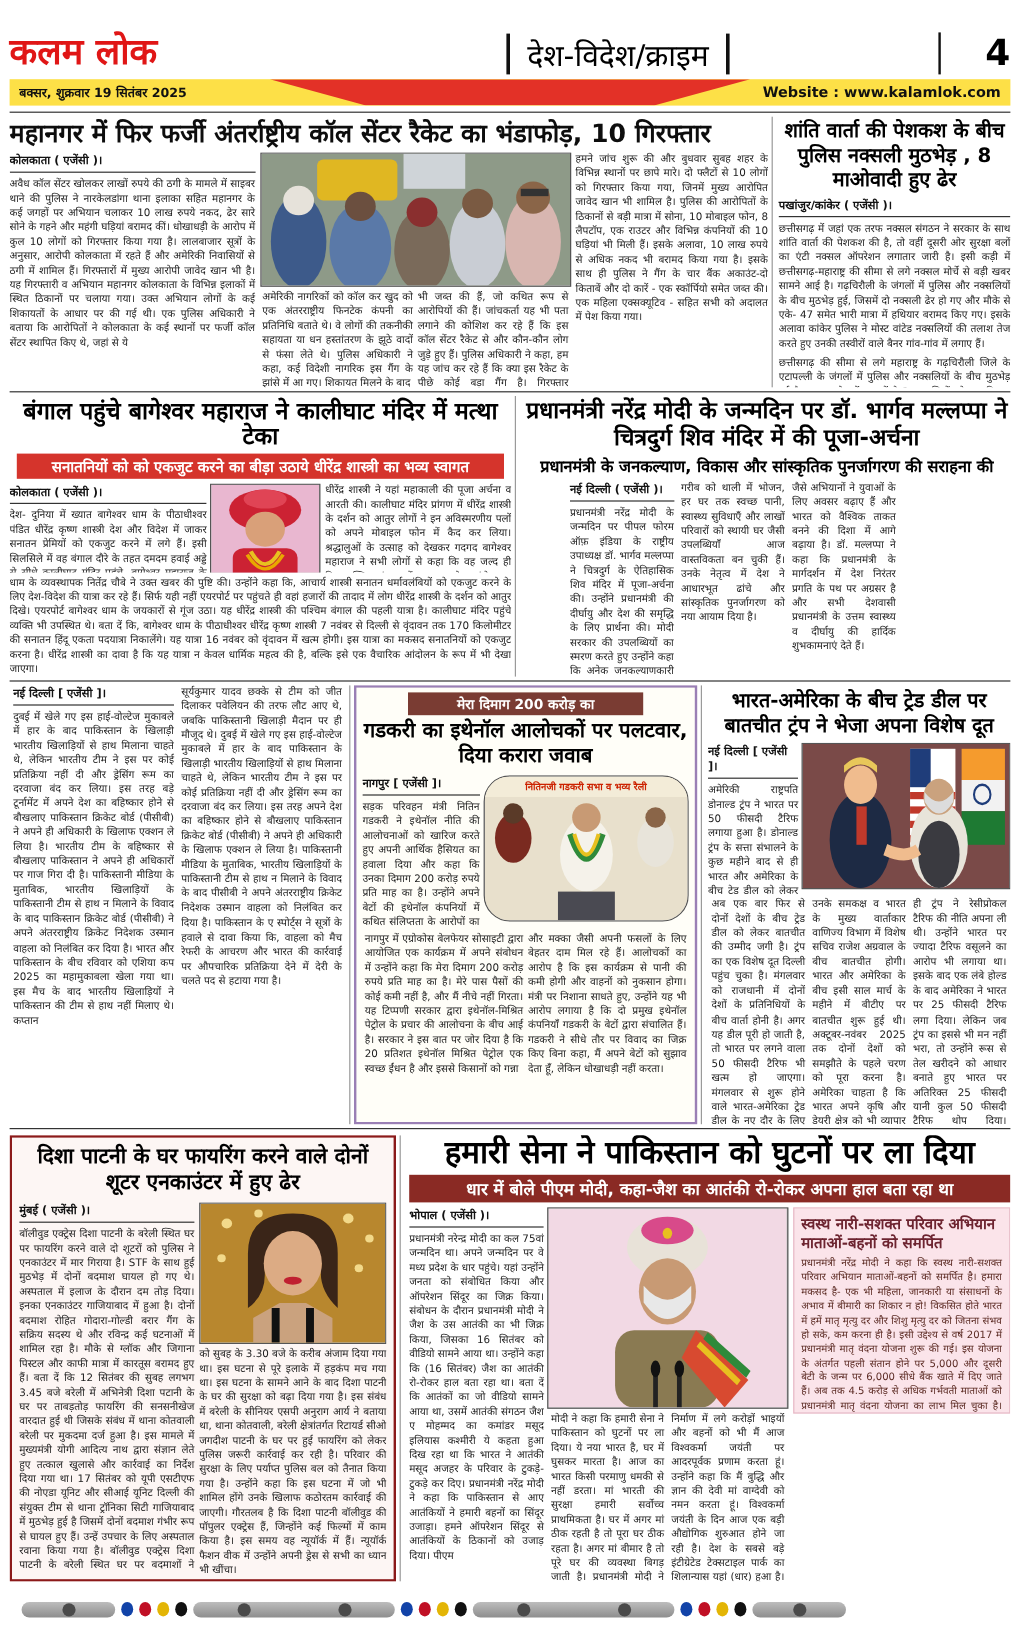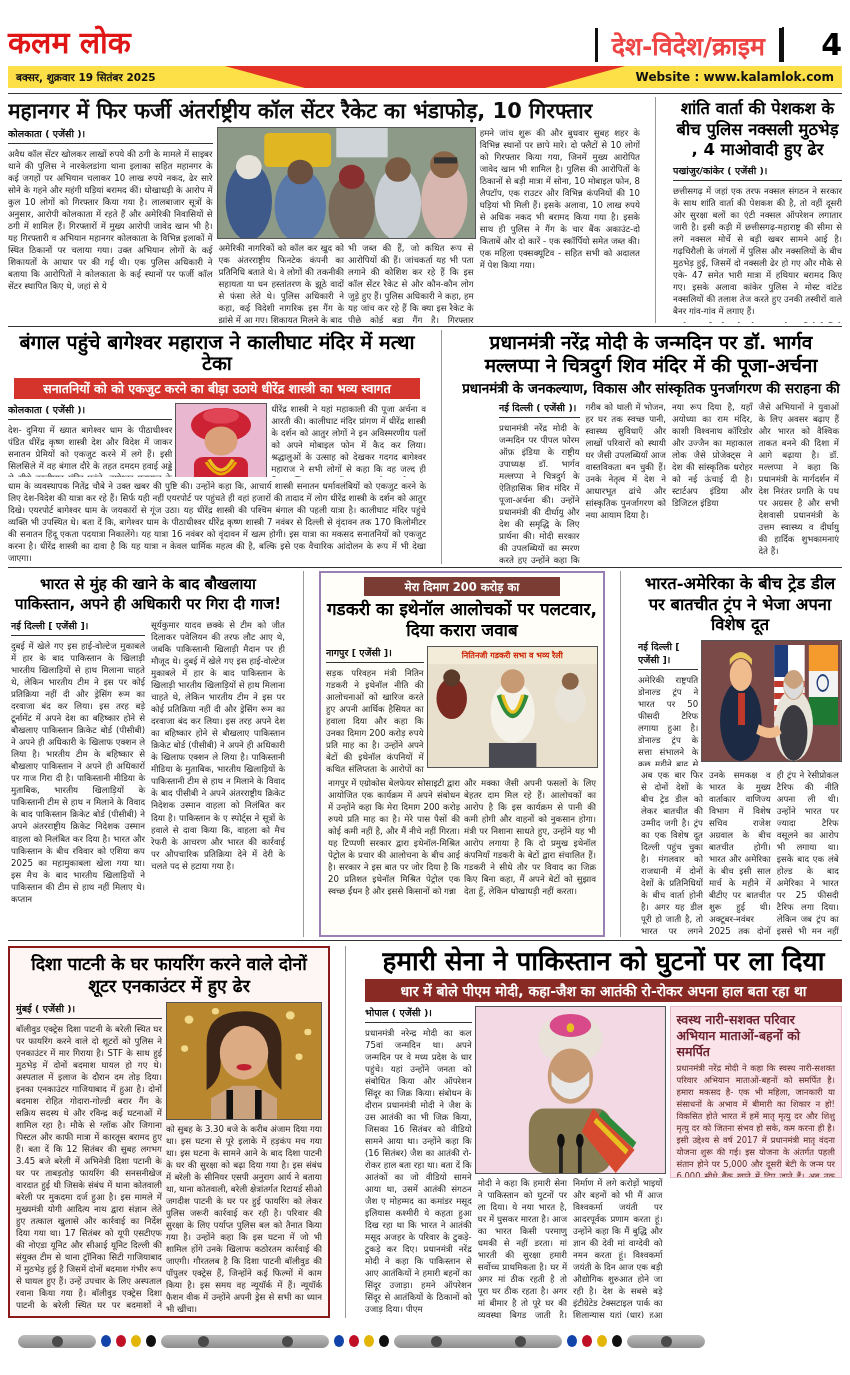--- a/index.html
+++ b/index.html
@@ -3,38 +3,38 @@
 <meta charset="utf-8">
 <style>
   * { margin:0; padding:0; box-sizing:border-box; }
   body { width:850px; height:1375px; background:#fff; font-family:"DejaVu Sans", sans-serif; overflow:hidden; }
   .page { width:850px; height:1375px; padding:6px 8px 0 8px; display:flex; flex-direction:column; }
 
   
   .masthead { height:84px; position:relative; }
   .mast-top { display:flex; align-items:flex-end; height:56px; }
   .mast-title { color:#e01616; font-size:30px; font-weight:bold; width:240px; }
-  .mast-section { flex:1; text-align:right; font-size:25px; font-weight:bold; color:#ef4444; }
+  .mast-section { flex:1; text-align:center; font-size:25px; font-weight:normal; color:#000000; }
   .mast-section .bars { display:inline-block; border-left:3px solid #111; border-right:3px solid #111; padding:0 14px; }
   .mast-page { width:60px; text-align:right; font-size:30px; font-weight:bold; border-left:2px solid #111; }
   .mast-strip { margin-top:4px; height:22px; background:#fde047; position:relative; display:flex; align-items:center; justify-content:space-between; padding:0 8px; }
   .mast-trap { position:absolute; left:26%; top:0; width:48%; height:100%; background:#e33127; clip-path:polygon(0 0,100% 0,80% 100%,20% 100%); }
   .mast-date { font-size:10.5px; font-weight:bold; color:#111; z-index:2; }
   .mast-web { font-size:12px; font-weight:bold; color:#111; z-index:2; }
 
   
   .hdiv { height:1px; background:#333; margin:3px 0; flex:none; }
   .vdiv { width:1px; background:#9a9a9a; margin:0 3px; flex:none; }
   .t { font-size:8.6px; line-height:1.4; text-align:justify; color:#1d1d1d; }
   .byline { font-size:9.5px; font-weight:bold; color:#111; padding-bottom:3px; border-bottom:1.4px solid #333; margin-bottom:4px; }
   .col { overflow:hidden; }
   .ph { border:1px solid #555; overflow:hidden; position:relative; background:#ccc; flex:none; }
   .ph svg { display:block; width:100%; height:100%; }
 
-  .row { display:flex; overflow:hidden; flex:none;gap:12px; }
+  .row { display:flex; overflow:hidden; flex:none; }
 
   
   .row1 { height:226px; }
   .a1 { width:632px; display:flex; flex-direction:column; }
   .a1-head { font-size:21px; font-weight:bold; color:#0d0d0d; line-height:1.15; margin:2px 0 4px 0; }
   .a1-body { flex:1; display:flex; overflow:hidden; }
   .a1-c1 { width:33%; padding-right:4px; }
   .a1-mid { width:41%; display:flex; flex-direction:column; }
   .a1-mid .ph { height:112px; margin-bottom:3px; }
   .a1-sub { flex:1; display:flex; overflow:hidden; }
@@ -64,21 +64,21 @@
   .row3 { height:366px; }
   .a5 { width:280px; display:flex; flex-direction:column; }
   .a5-head { font-size:15px; font-weight:bold; text-align:center; line-height:1.3; margin:4px 0 5px 0; }
   .a5-body { flex:1; display:flex; overflow:hidden; }
   .a5-body .col { width:50%; padding:0 3px; }
   .a6 { width:286px; border:2px solid #9a7fb5; background:#fffef8; padding:4px 5px; display:flex; flex-direction:column; }
   .a6-kick { background:#7a3c33; color:#fff; font-weight:bold; font-size:11.5px; text-align:center; width:72%; margin:0 auto 3px auto; padding:2px 0; }
   .a6-head { font-size:17px; font-weight:bold; text-align:center; line-height:1.25; margin-bottom:4px; }
   .a6-top { display:flex; height:128px; overflow:hidden; }
   .a6-c1 { width:37%; padding-right:3px; }
-  .a6-top .ph { width:63%; height:122px; }
+  .a6-top .ph { width:63%; height:122px;border-radius:22px; }
   .a6-bot { flex:1; display:flex; overflow:hidden; margin-top:3px; }
   .a6-bot .col { width:50%; padding:0 2px; }
   .a7 { flex:1; display:flex; flex-direction:column; padding-left:2px; }
   .a7-head { font-size:16.5px; font-weight:bold; text-align:center; line-height:1.25; margin:3px 0 4px 0; }
   .a7-top { display:flex; height:126px; overflow:hidden; }
   .a7-c0 { width:31%; padding-right:3px; }
   .a7-top .ph { width:69%; height:122px; }
   .a7-bot { flex:1; display:flex; overflow:hidden; margin-top:3px; }
   .a7-bot .col { width:33.3%; padding:0 3px; }
 
@@ -164,21 +164,21 @@
             <p class="t col">भी जब्त की हैं, जो कथित रूप से आरोपियों की हैं। जांचकर्ता यह भी पता लगाने की कोशिश कर रहे हैं कि इस कॉल सेंटर रैकेट से और कौन-कौन लोग जुड़े हुए हैं। पुलिस अधिकारी ने कहा, हम यह जांच कर रहे हैं कि क्या इस रैकेट के पीछे कोई बड़ा गैंग है। गिरफ्तार आरोपियों को रिमांड मिलने के बाद और भी जानकारियाँ सामने आएंगी।</p>
           </div>
         </div>
         <div class="col a1-c3">
           <p class="t">हमने जांच शुरू की और बुधवार सुबह शहर के विभिन्न स्थानों पर छापे मारे। दो फ्लैटों से 10 लोगों को गिरफ्तार किया गया, जिनमें मुख्य आरोपित जावेद खान भी शामिल है। पुलिस की आरोपितों के ठिकानों से बड़ी मात्रा में सोना, 10 मोबाइल फोन, 8 लैपटॉप, एक राउटर और विभिन्न कंपनियों की 10 घड़ियां भी मिली हैं। इसके अलावा, 10 लाख रुपये से अधिक नकद भी बरामद किया गया है। इसके साथ ही पुलिस ने गैंग के चार बैंक अकाउंट-दो किताबें और दो कारें - एक स्कॉर्पियो समेत जब्त की। एक महिला एक्सक्यूटिव - सहित सभी को अदालत में पेश किया गया।</p>
         </div>
       </div>
     </div>
     <div class="vdiv"></div>
     <div class="a2">
-      <div class="a2-head">शांति वार्ता की पेशकश के बीच पुलिस नक्सली मुठभेड़ , 4 माओवादी हुए ढेर</div>
+      <div class="a2-head">शांति वार्ता की पेशकश के बीच पुलिस नक्सली मुठभेड़ , 8 माओवादी हुए ढेर</div>
       <div class="byline">पखांजुर/कांकेर ( एजेंसी )।</div>
       <p class="t" style="margin-bottom:4px">छत्तीसगढ़ में जहां एक तरफ नक्सल संगठन ने सरकार के साथ शांति वार्ता की पेशकश की है, तो वहीं दूसरी ओर सुरक्षा बलों का एंटी नक्सल ऑपरेशन लगातार जारी है। इसी कड़ी में छत्तीसगढ़-महाराष्ट्र की सीमा से लगे नक्सल मोर्चे से बड़ी खबर सामने आई है। गढ़चिरौली के जंगलों में पुलिस और नक्सलियों के बीच मुठभेड़ हुई, जिसमें दो नक्सली ढेर हो गए और मौके से एके- 47 समेत भारी मात्रा में हथियार बरामद किए गए। इसके अलावा कांकेर पुलिस ने मोस्ट वांटेड नक्सलियों की तलाश तेज करते हुए उनकी तस्वीरों वाले बैनर गांव-गांव में लगाए हैं।</p>
       <p class="t col">छत्तीसगढ़ की सीमा से लगे महाराष्ट्र के गढ़चिरौली जिले के एटापल्ली के जंगलों में पुलिस और नक्सलियों के बीच मुठभेड़ हुई है। इस मुठभेड़ में जवानों ने 2 नक्सलियों को मार गिराया है। वहीं मौके से पुलिस ने एक एके-47 रायफल सहित अन्य हथियार और नक्सल सामग्री बरामद की है। यह कार्रवाई सी-60 कमांडो की टीम ने की।</p>
     </div>
   </div>
   <div class="hdiv"></div>
 
   <div class="row row2">
     <div class="a3">
       <div class="a3-head">बंगाल पहुंचे बागेश्वर महाराज ने कालीघाट मंदिर में मत्था टेका</div>
@@ -210,30 +210,28 @@
     <div class="vdiv"></div>
     <div class="a4">
       <div class="a4-head">प्रधानमंत्री नरेंद्र मोदी के जन्मदिन पर डॉ. भार्गव मल्लप्पा ने चित्रदुर्ग शिव मंदिर में की पूजा-अर्चना</div>
       <div class="a4-sub">प्रधानमंत्री के जनकल्याण, विकास और सांस्कृतिक पुनर्जागरण की सराहना की</div>
       <div class="a4-body">
         <div class="col">
           <div class="byline">नई दिल्ली ( एजेंसी )।</div>
           <p class="t">प्रधानमंत्री नरेंद्र मोदी के जन्मदिन पर पीपल फोरम ऑफ़ इंडिया के राष्ट्रीय उपाध्यक्ष डॉ. भार्गव मल्लप्पा ने चित्रदुर्ग के ऐतिहासिक शिव मंदिर में पूजा-अर्चना की। उन्होंने प्रधानमंत्री की दीर्घायु और देश की समृद्धि के लिए प्रार्थना की। मोदी सरकार की उपलब्धियों का स्मरण करते हुए उन्होंने कहा कि अनेक जनकल्याणकारी योजनाओं ने गरीबों के जीवन में बड़ा बदलाव लाया है।</p>
         </div>
         <p class="t col">गरीब को थाली में भोजन, हर घर तक स्वच्छ पानी, स्वास्थ्य सुविधाएँ और लाखों परिवारों को स्थायी घर जैसी उपलब्धियाँ आज वास्तविकता बन चुकी हैं। उनके नेतृत्व में देश ने आधारभूत ढांचे और सांस्कृतिक पुनर्जागरण को नया आयाम दिया है।</p>
-        <p class="t col">नया रूप दिया है, यहाँ अयोध्या का राम मंदिर, काशी विश्वनाथ कॉरिडोर और उज्जैन का महाकाल लोक जैसे प्रोजेक्ट्स ने देश की सांस्कृतिक धरोहर को नई ऊंचाई दी है। स्टार्टअप इंडिया और डिजिटल इंडिया</p>
         <p class="t col">जैसे अभियानों ने युवाओं के लिए अवसर बढ़ाए हैं और भारत को वैश्विक ताकत बनने की दिशा में आगे बढ़ाया है। डॉ. मल्लप्पा ने कहा कि प्रधानमंत्री के मार्गदर्शन में देश निरंतर प्रगति के पथ पर अग्रसर है और सभी देशवासी प्रधानमंत्री के उत्तम स्वास्थ्य व दीर्घायु की हार्दिक शुभकामनाएं देते हैं।</p>
       </div>
     </div>
   </div>
   <div class="hdiv"></div>
 
   <div class="row row3">
     <div class="a5">
-      <div class="a5-head">भारत से मुंह की खाने के बाद बौखलाया पाकिस्तान, अपने ही अधिकारी पर गिरा दी गाज!</div>
       <div class="a5-body">
         <div class="col">
           <div class="byline">नई दिल्ली [ एजेंसी ]।</div>
           <p class="t">दुबई में खेले गए इस हाई-वोल्टेज मुकाबले में हार के बाद पाकिस्तान के खिलाड़ी भारतीय खिलाड़ियों से हाथ मिलाना चाहते थे, लेकिन भारतीय टीम ने इस पर कोई प्रतिक्रिया नहीं दी और ड्रेसिंग रूम का दरवाजा बंद कर लिया। इस तरह बड़े टूर्नामेंट में अपने देश का बहिष्कार होने से बौखलाए पाकिस्तान क्रिकेट बोर्ड (पीसीबी) ने अपने ही अधिकारी के खिलाफ एक्शन ले लिया है। भारतीय टीम के बहिष्कार से बौखलाए पाकिस्तान ने अपने ही अधिकारों पर गाज गिरा दी है। पाकिस्तानी मीडिया के मुताबिक, भारतीय खिलाड़ियों के पाकिस्तानी टीम से हाथ न मिलाने के विवाद के बाद पाकिस्तान क्रिकेट बोर्ड (पीसीबी) ने अपने अंतरराष्ट्रीय क्रिकेट निदेशक उस्मान वाहला को निलंबित कर दिया है। भारत और पाकिस्तान के बीच रविवार को एशिया कप 2025 का महामुकाबला खेला गया था। इस मैच के बाद भारतीय खिलाड़ियों ने पाकिस्तान की टीम से हाथ नहीं मिलाए थे। कप्तान</p>
         </div>
         <p class="t col">सूर्यकुमार यादव छक्के से टीम को जीत दिलाकर पवेलियन की तरफ लौट आए थे, जबकि पाकिस्तानी खिलाड़ी मैदान पर ही मौजूद थे। दुबई में खेले गए इस हाई-वोल्टेज मुकाबले में हार के बाद पाकिस्तान के खिलाड़ी भारतीय खिलाड़ियों से हाथ मिलाना चाहते थे, लेकिन भारतीय टीम ने इस पर कोई प्रतिक्रिया नहीं दी और ड्रेसिंग रूम का दरवाजा बंद कर लिया। इस तरह अपने देश का बहिष्कार होने से बौखलाए पाकिस्तान क्रिकेट बोर्ड (पीसीबी) ने अपने ही अधिकारी के खिलाफ एक्शन ले लिया है। पाकिस्तानी मीडिया के मुताबिक, भारतीय खिलाड़ियों के पाकिस्तानी टीम से हाथ न मिलाने के विवाद के बाद पीसीबी ने अपने अंतरराष्ट्रीय क्रिकेट निदेशक उस्मान वाहला को निलंबित कर दिया है। पाकिस्तान के ए स्पोर्ट्स ने सूत्रों के हवाले से दावा किया कि, वाहला को मैच रेफरी के आचरण और भारत की कार्रवाई पर औपचारिक प्रतिक्रिया देने में देरी के चलते पद से हटाया गया है।</p>
       </div>
     </div>
     <div class="vdiv"></div>
     <div class="a6">

